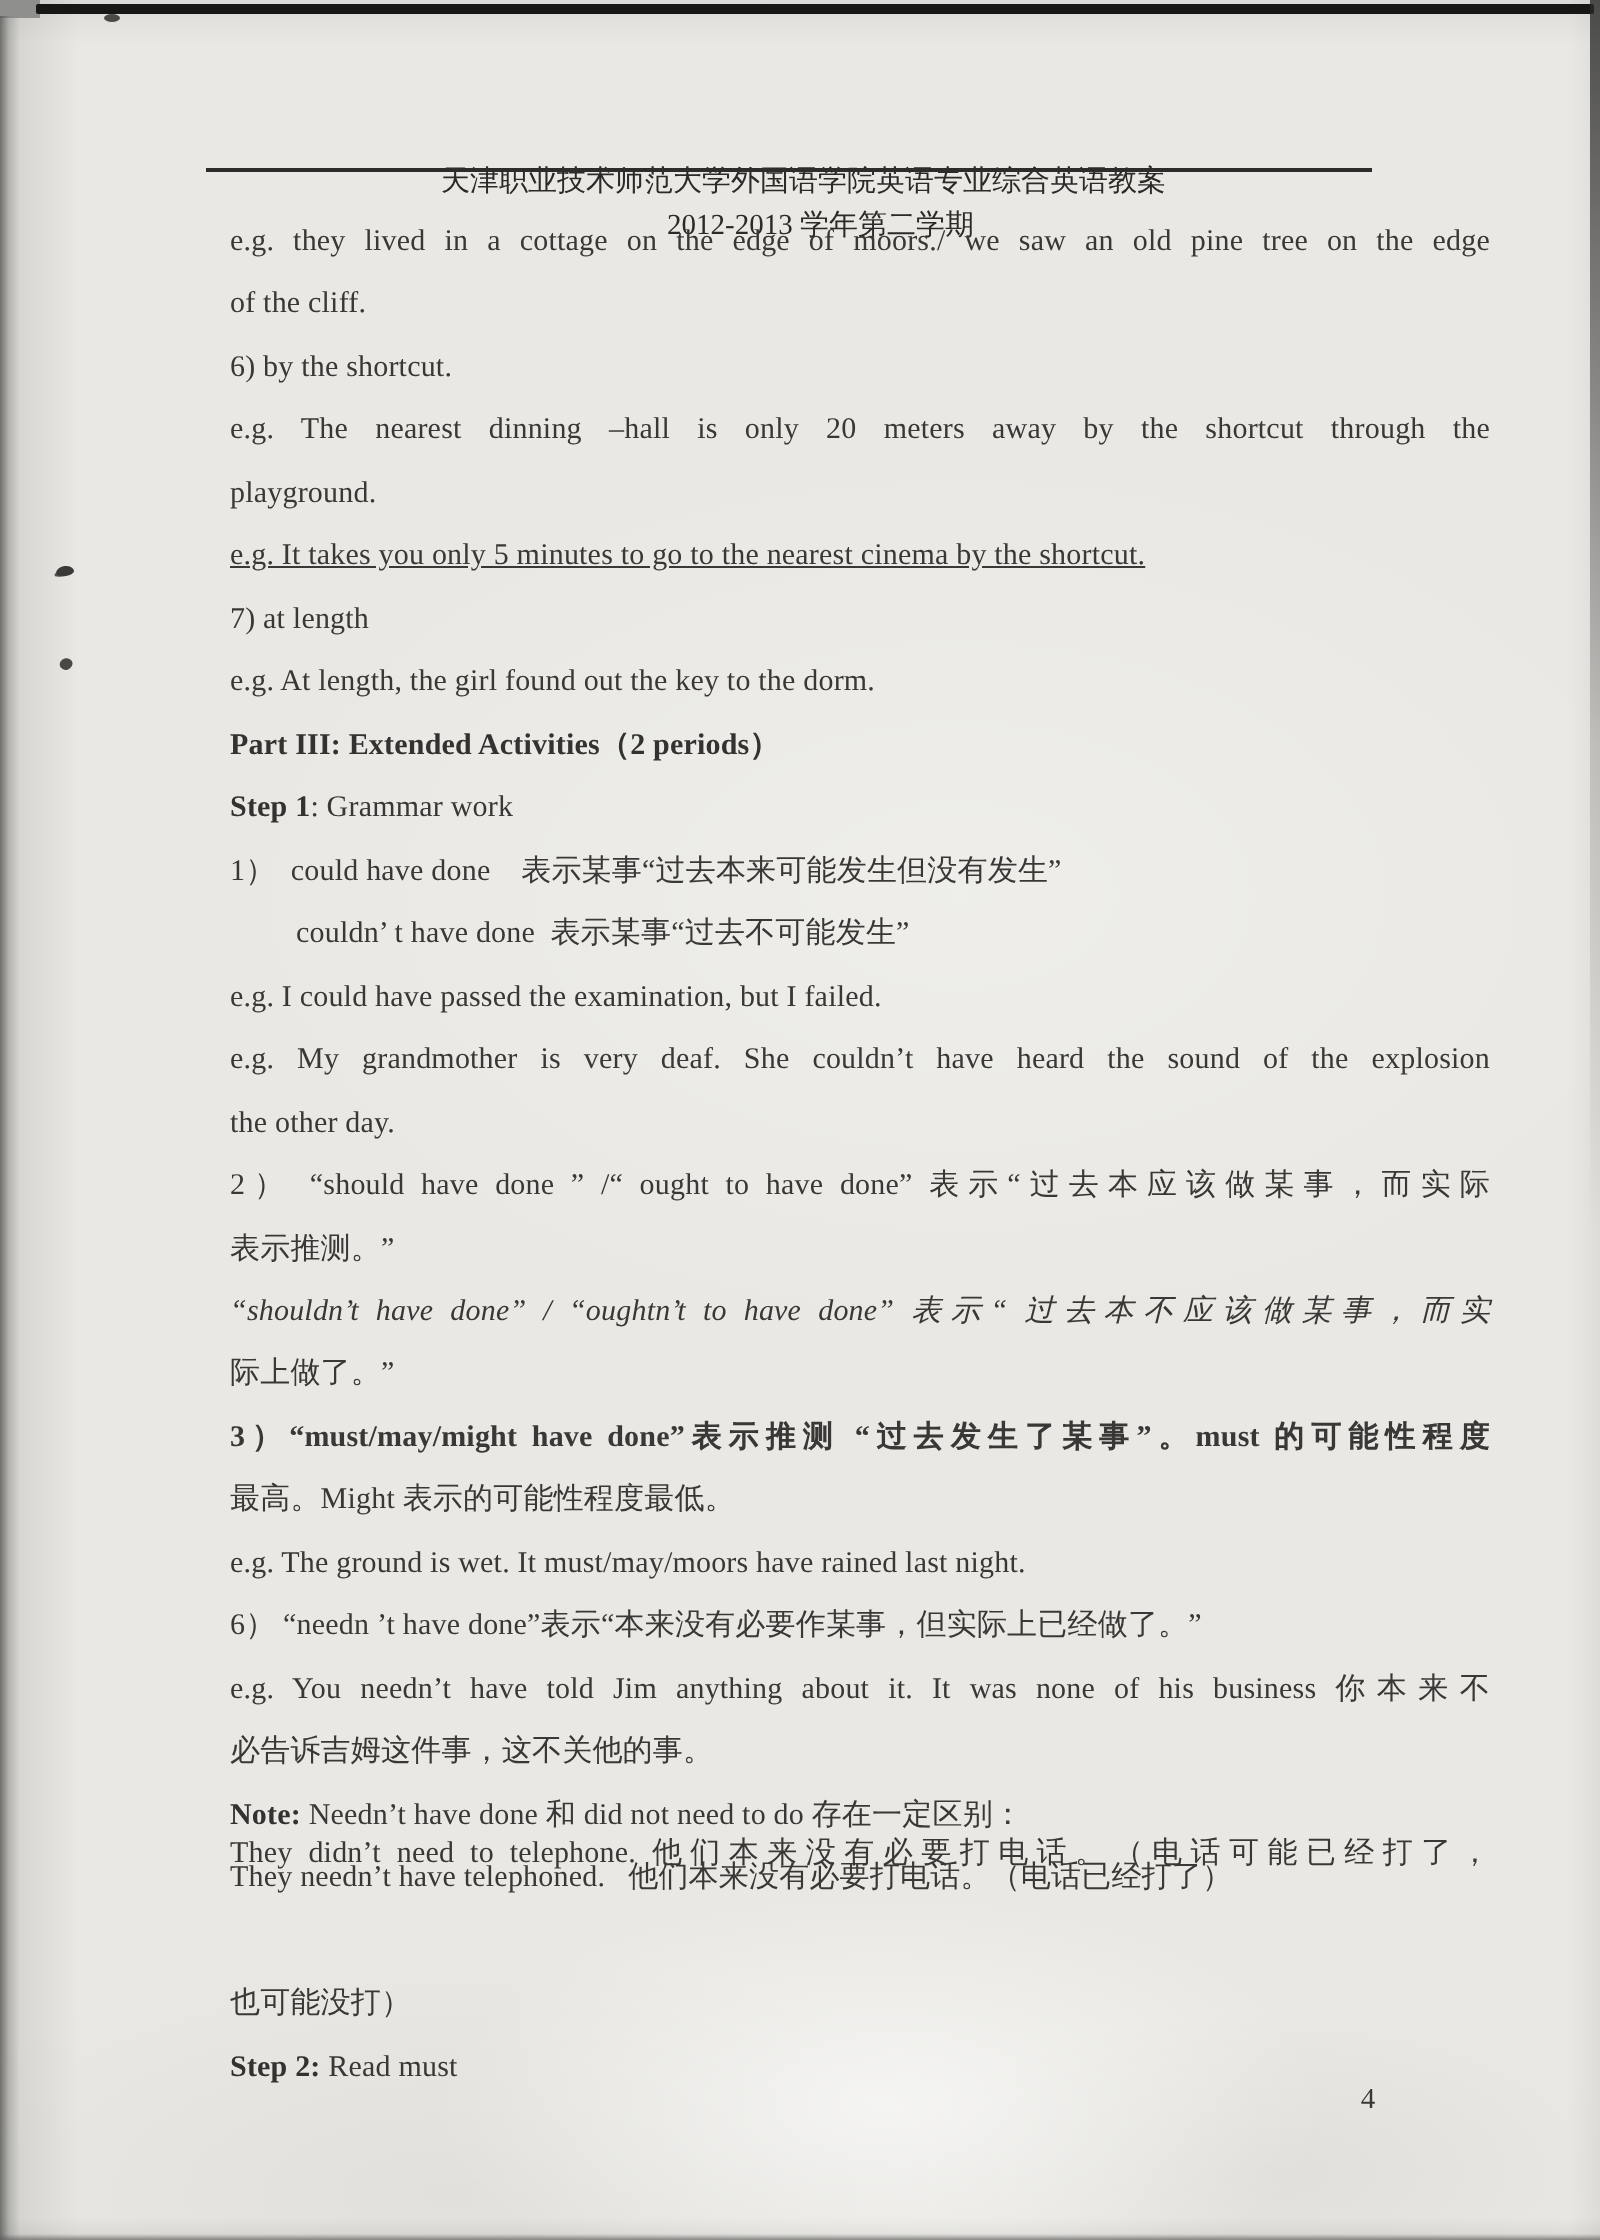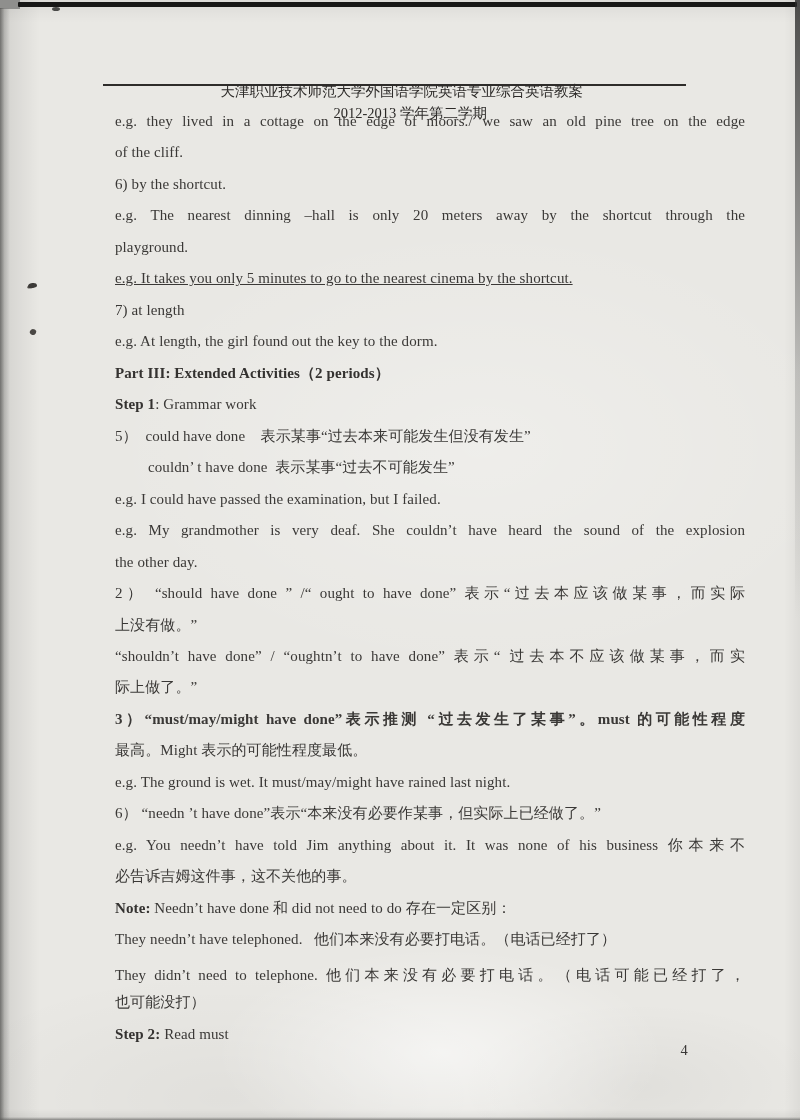--- a/index.html
+++ b/index.html
@@ -110,37 +110,37 @@
       <div class="line justify" style="top: 110px;"><span>e.g. they lived in a cottage on the edge of moors./ we saw an old pine tree on the edge</span></div>
       <div class="line" style="top: 141px;"><span>of the cliff.</span></div>
       <div class="line" style="top: 173px;"><span>6) by the shortcut.</span></div>
       <div class="line justify" style="top: 204px;"><span>e.g. The nearest dinning –hall is only 20 meters away by the shortcut through the</span></div>
       <div class="line" style="top: 236px;"><span>playground.</span></div>
       <div class="line" style="top: 267px; text-decoration: underline;"><span>e.g. It takes you only 5 minutes to go to the nearest cinema by the shortcut.</span></div>
       <div class="line" style="top: 299px;"><span>7) at length</span></div>
       <div class="line" style="top: 330px;"><span>e.g. At length, the girl found out the key to the dorm.</span></div>
       <div class="line" style="top: 362px;"><b>Part III: Extended Activities（2 periods）</b></div>
       <div class="line" style="top: 393px;"><b>Step 1</b><span>: Grammar work</span></div>
-      <div class="line" style="top: 425px;"><span>5）  could have done    表示某事“过去本来可能发生但没有发生”</span></div>
+      <div class="line" style="top: 425px;"><span>1）  could have done    表示某事“过去本来可能发生但没有发生”</span></div>
       <div class="line indent" style="top: 456px;"><span>couldn’ t have done  表示某事“过去不可能发生”</span></div>
       <div class="line" style="top: 488px;"><span>e.g. I could have passed the examination, but I failed.</span></div>
       <div class="line justify" style="top: 519px;"><span>e.g. My grandmother is very deaf. She couldn’t have heard the sound of the explosion</span></div>
       <div class="line" style="top: 551px;"><span>the other day.</span></div>
       <div class="line justify" style="top: 582px;"><span>2） “should have done ” /“ ought to have done” 表示“过去本应该做某事，而实际</span></div>
-      <div class="line" style="top: 614px;"><span>上没有做。”</span></div>
-      <div class="line justify" style="top: 645px;"><span>“shouldn’t have done” / “oughtn’t to have done” 表示“ 过去本不应该做某事，而实</span></div>
+      <div class="line" style="top: 614px;"><span>表示推测。”</span></div>
+      <div class="line justify" style="top: 645px; font-style: italic;"><span>“shouldn’t have done” / “oughtn’t to have done” 表示“ 过去本不应该做某事，而实</span></div>
       <div class="line" style="top: 676px;"><span>际上做了。”</span></div>
       <div class="line justify" style="top: 708px; font-weight: bold;"><span>3）“must/may/might have done”表示推测 “过去发生了某事”。must 的可能性程度</span></div>
       <div class="line" style="top: 739px;"><span>最高。Might 表示的可能性程度最低。</span></div>
-      <div class="line" style="top: 771px;"><span>e.g. The ground is wet. It must/may/might have rained last night.</span></div>
+      <div class="line" style="top: 771px;"><span>e.g. The ground is wet. It must/may/moors have rained last night.</span></div>
       <div class="line" style="top: 802px;"><span>6） “needn ’t have done”表示“本来没有必要作某事，但实际上已经做了。”</span></div>
       <div class="line justify" style="top: 834px;"><span>e.g. You needn’t have told Jim anything about it. It was none of his business 你本来不</span></div>
       <div class="line" style="top: 865px;"><span>必告诉吉姆这件事，这不关他的事。</span></div>
       <div class="line" style="top: 897px;"><b>Note:</b><span> Needn’t have done 和 did not need to do 存在一定区别：</span></div>
       <div class="line" style="top: 928px;"><span>They needn’t have telephoned.   他们本来没有必要打电话。（电话已经打了）</span></div>
-      <div class="line justify" style="top: 964px;"><span>They didn’t need to telephone.   他们本来没有必要打电话。（电话可能已经打了，</span></div>
+      <div class="line justify" style="top: 916px;"><span>They didn’t need to telephone.   他们本来没有必要打电话。（电话可能已经打了，</span></div>
       <div class="line" style="top: 991px;"><span>也可能没打）</span></div>
       <div class="line" style="top: 1023px;"><b>Step 2:</b><span> Read must</span></div>
     </div>
 
   <div id="page-number">4</div>
 
 </div>
 
 </body></html>

